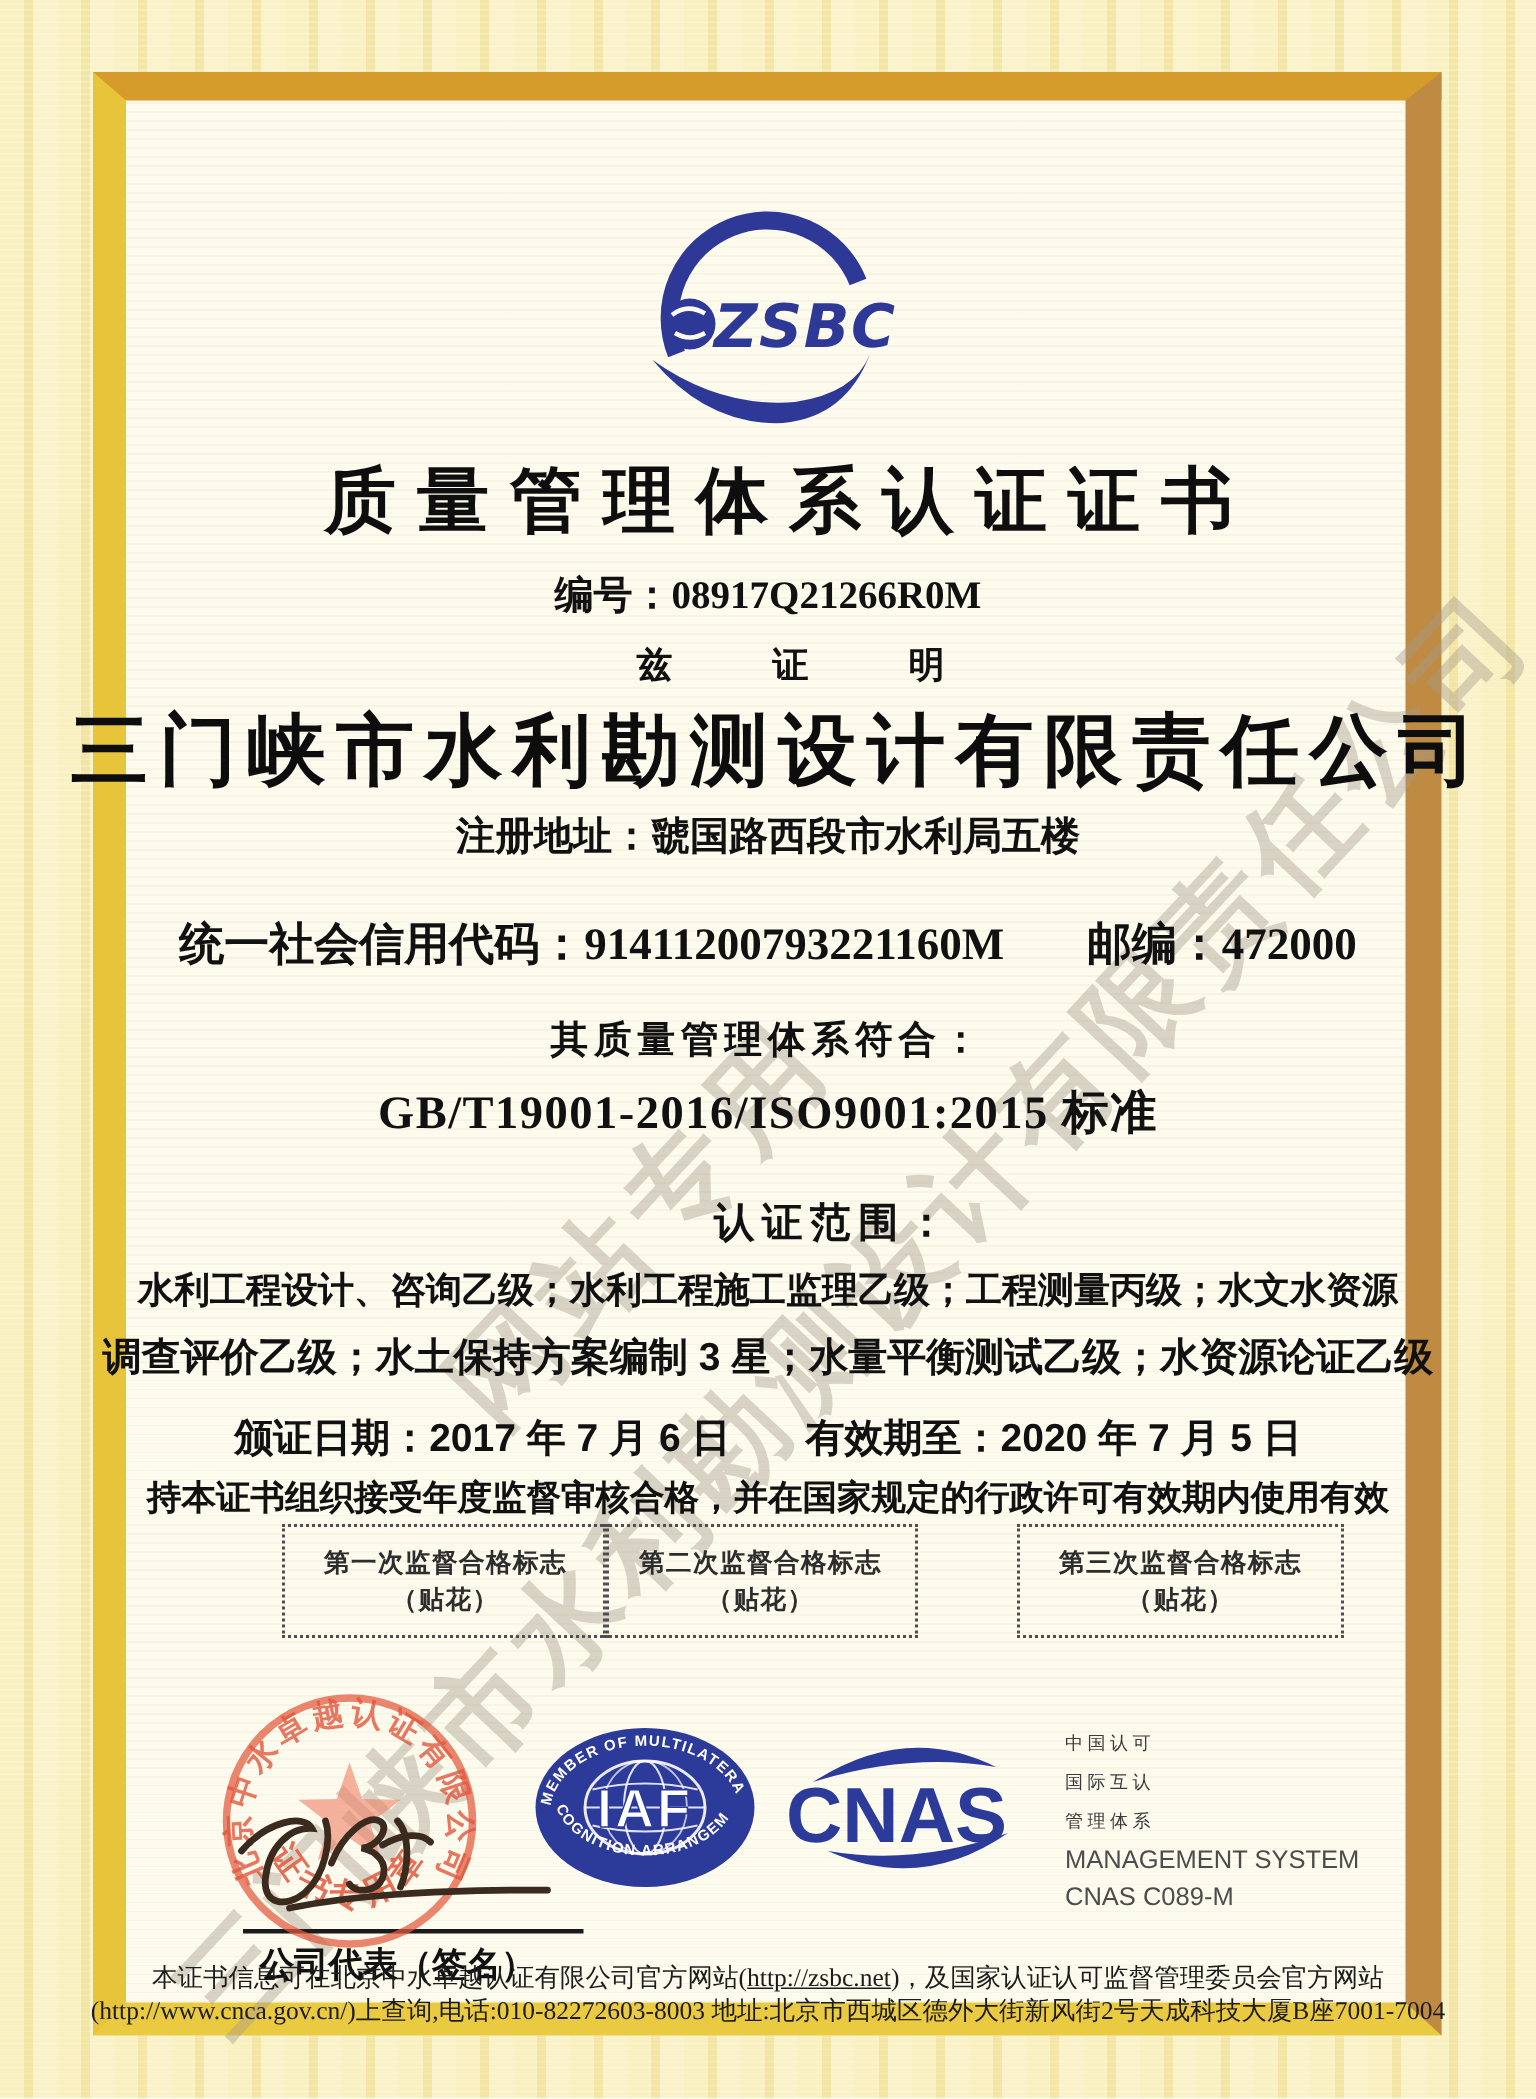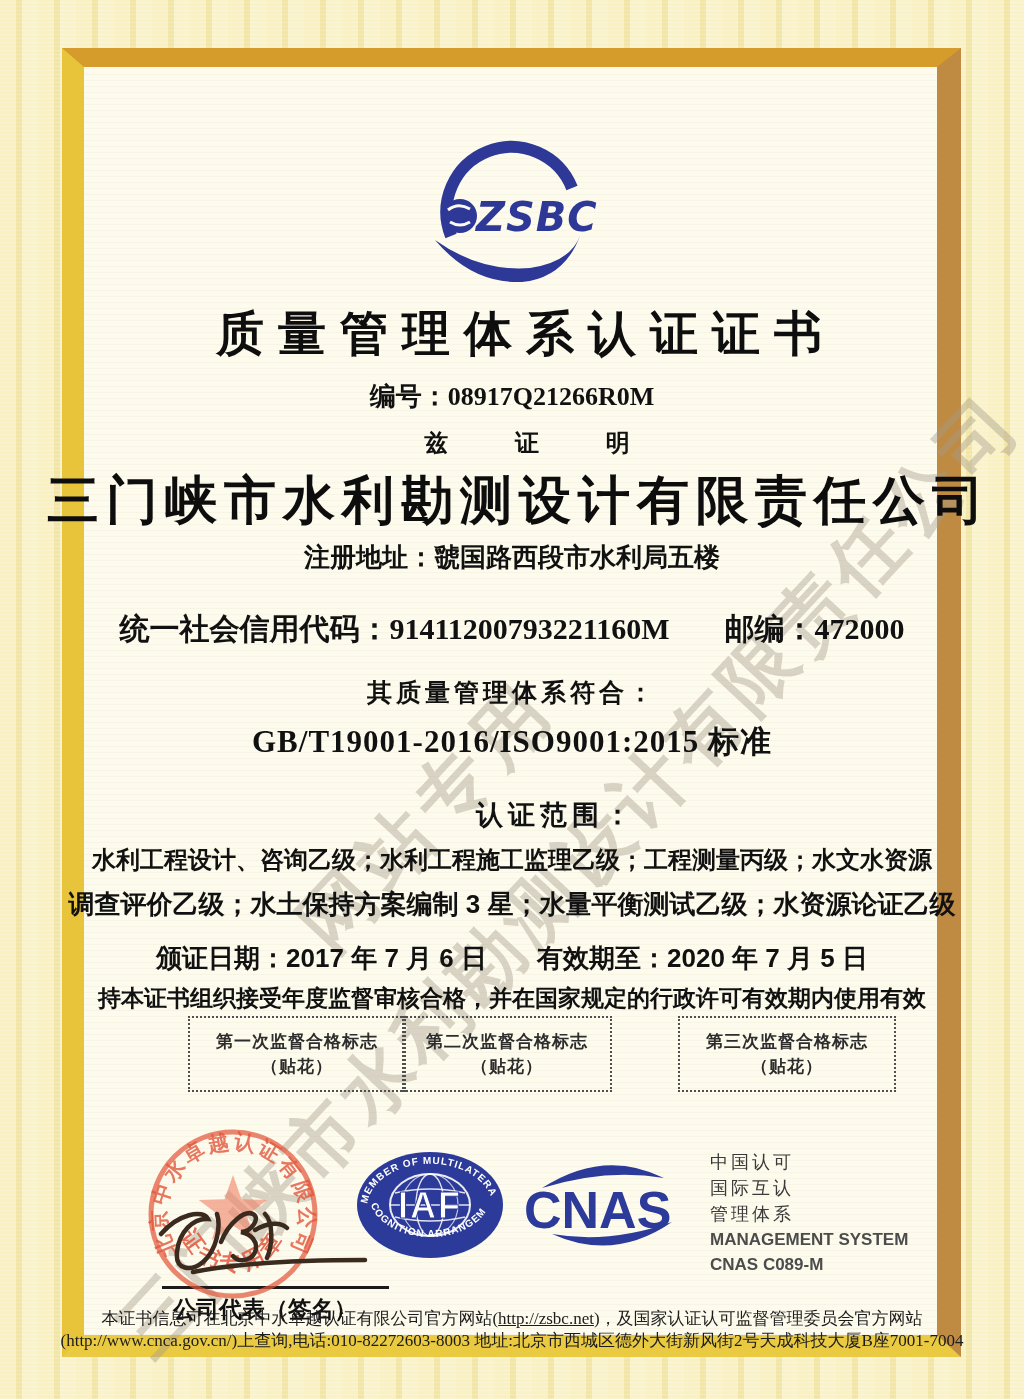--- a/index.html
+++ b/index.html
@@ -41,22 +41,22 @@
   .dates{top:941px;font-size:26px;font-weight:700;}
   .dates .gapL{margin-left:50px;}
   .note{top:983px;font-size:23px;font-weight:700;}
   .sticker{position:absolute;top:1016px;height:76px;box-sizing:border-box;border:2px dotted #4f4f4f;
     display:flex;flex-direction:column;justify-content:center;text-align:center;
     font-size:17px;font-weight:600;color:#2d2d2d;line-height:25px;letter-spacing:1px;}
   .sticker1{left:188px;width:218px;}
   .sticker2{left:402px;width:210px;}
   .sticker3{left:678px;width:218px;}
   .accred{position:absolute;left:710px;top:1149px;text-align:left;}
-  .accred .zh{font-size:18px;letter-spacing:3px;color:#3a3a3a;line-height:26px;font-weight:500;}
-  .accred .en{font-size:17px;font-weight:700;color:#4c4c4c;line-height:25px;}
+  .accred .zh{font-size:12px;letter-spacing:3px;color:#3a3a3a;line-height:26px;font-weight:500;}
+  .accred .en{font-size:17px;font-weight:400;color:#4c4c4c;line-height:25px;}
   .sigline{position:absolute;left:162px;top:1286px;width:227px;height:3px;background:#1b1b1b;}
   .siglabel{position:absolute;left:133px;top:1294px;width:264px;text-align:center;
     font-size:23px;font-weight:700;white-space:nowrap;}
   .footer1{top:1307px;font-size:17px;color:#1c1c1c;}
   .footer2{top:1329px;font-size:17px;color:#1c1c1c;}
   .footer1 .url{text-decoration:underline;margin-top:10px;}
   svg{position:absolute;overflow:visible;}
   .zsbc-svg{left:412px;top:142px;}
   .iaf-svg{left:354px;top:1150px;}
   .cnas-svg{left:522px;top:1146px;}

